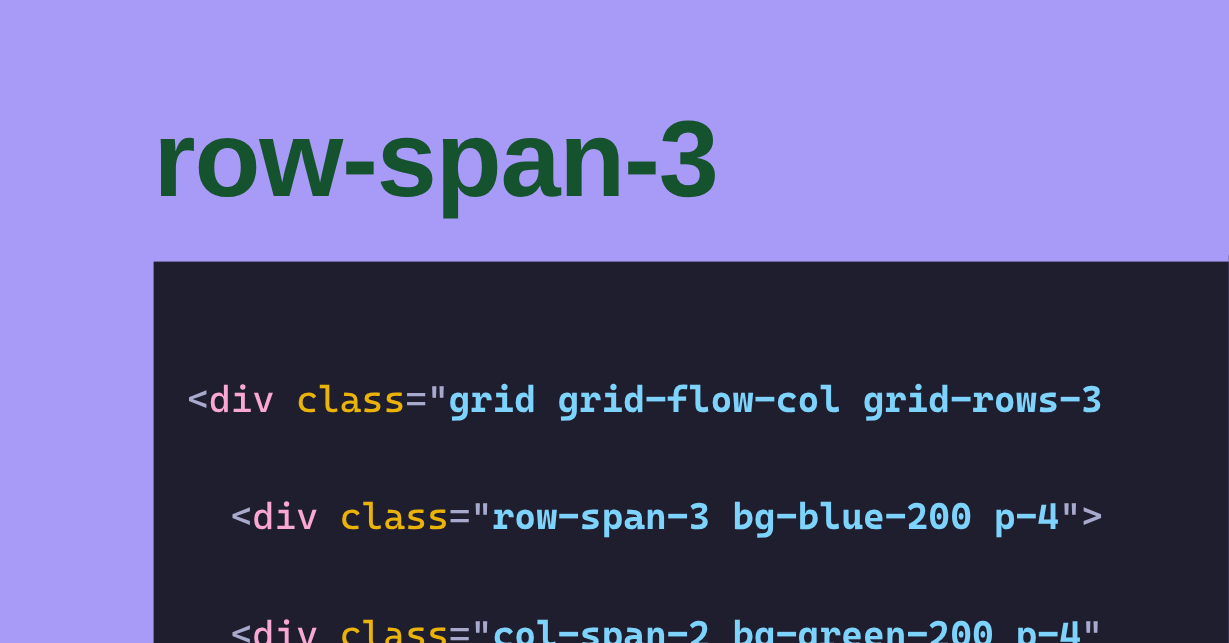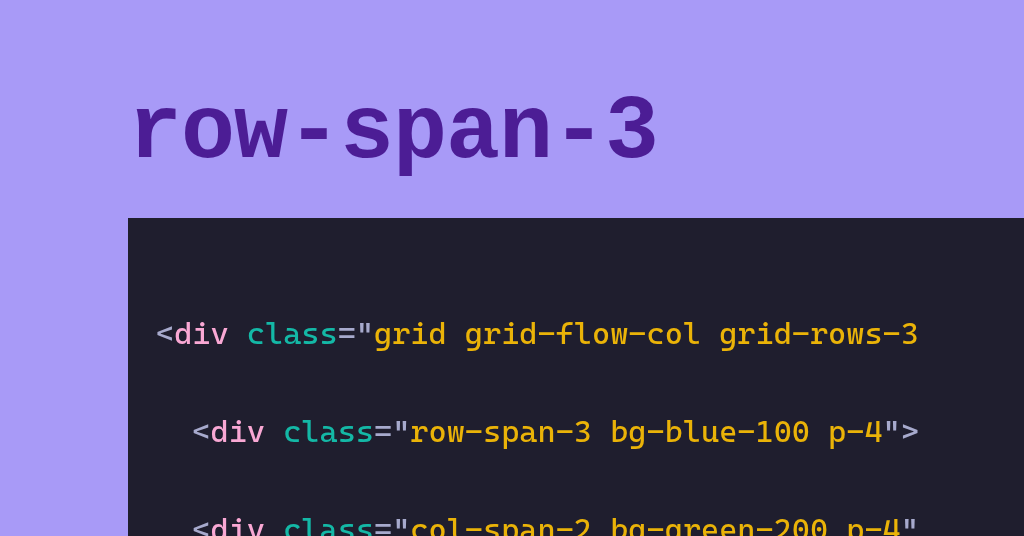--- a/index.html
+++ b/index.html
@@ -14,52 +14,52 @@
       font-family: ui-monospace, 'SF Mono', 'Cascadia Code', 'Roboto Mono', Menlo, Consolas, monospace;
       overflow: hidden;
       position: relative;
     }
     .title {
       position: absolute;
       top: 82px;
       left: 128px;
       font-size: 90px;
       font-weight: 800;
-      color: #4c1d95;
+      color: #14532d;
       letter-spacing: -1px;
-      font-family: Liberation Mono, monospace;
+      font-family: Liberation Sans, sans-serif;
     }
     .code-block {
       position: absolute;
       top: 218px;
       left: 128px;
       right: 0;
       bottom: 0;
       background: #1f1e2e;
       padding: 42px 28px 28px 28px;
       font-size: 31px;
       line-height: 1.58;
       font-weight: 500;
       white-space: pre;
       overflow: hidden;
     }
     .tag { color: #f9a8d4; }
     .angle { color: #a7aacd; }
-    .attr { color: #14b8a6; }
+    .attr { color: #eab308; }
     .eq { color: #a7aacd; }
-    .str { color: #eab308; }
+    .str { color: #7dd3fc; font-weight: bold; }
     .quote { color: #a7aacd; }
     .code-line {
       display: block;
     }
   </style>
 </head>
 <body>
 
 <div class="title">row-span-3</div>
 
 <div class="code-block">
 <span class="code-line"><span class="angle">&lt;</span><span class="tag">div</span> <span class="attr">class</span><span class="eq">=</span><span class="quote">"</span><span class="str">grid grid-flow-col grid-rows-3</span></span>
-<span class="code-line">  <span class="angle">&lt;</span><span class="tag">div</span> <span class="attr">class</span><span class="eq">=</span><span class="quote">"</span><span class="str">row-span-3 bg-blue-100 p-4</span><span class="quote">"</span><span class="angle">&gt;</span></span>
+<span class="code-line">  <span class="angle">&lt;</span><span class="tag">div</span> <span class="attr">class</span><span class="eq">=</span><span class="quote">"</span><span class="str">row-span-3 bg-blue-200 p-4</span><span class="quote">"</span><span class="angle">&gt;</span></span>
 <span class="code-line">  <span class="angle">&lt;</span><span class="tag">div</span> <span class="attr">class</span><span class="eq">=</span><span class="quote">"</span><span class="str">col-span-2 bg-green-200 p-4</span><span class="quote">"</span></span>
 
 
 </div>
 
 </body></html>

